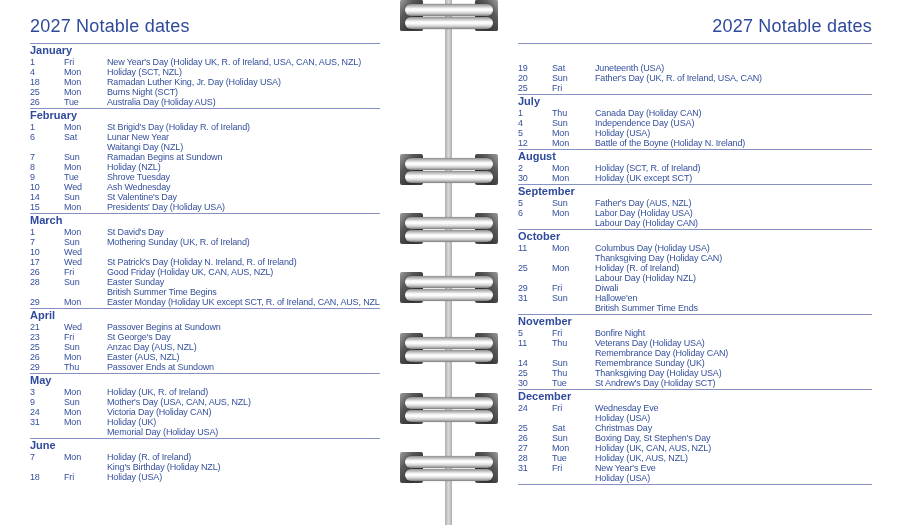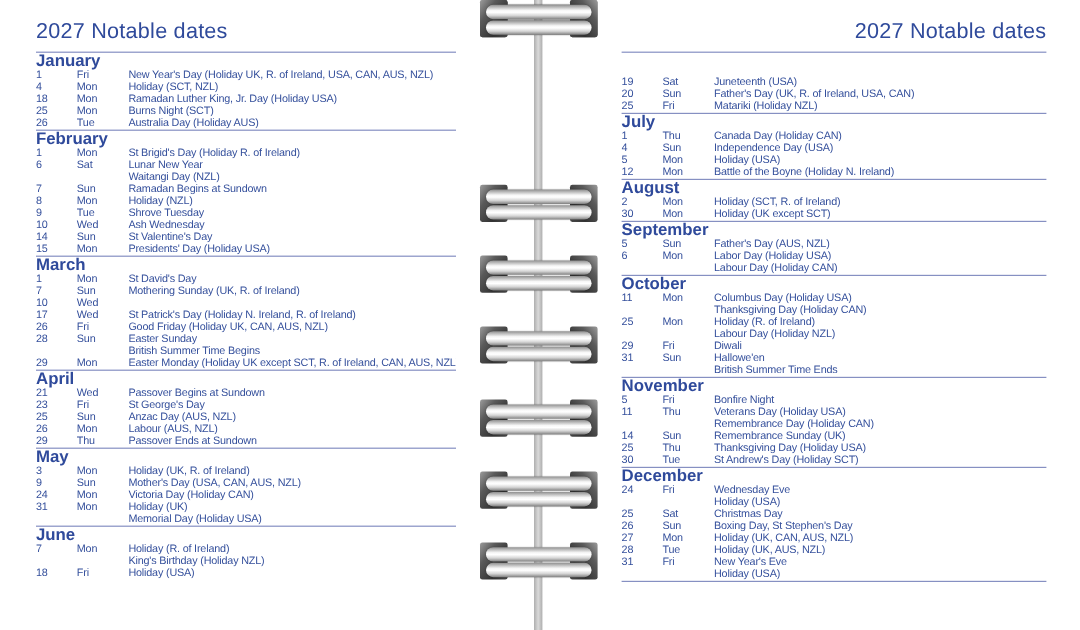--- a/index.html
+++ b/index.html
@@ -20,21 +20,21 @@
   h1.page-title{
     margin:0;font-size:18px;line-height:23px;font-weight:normal;
     color:var(--ink);letter-spacing:0.2px;
     padding-bottom:5px;border-bottom:1px solid var(--rule);
   }
   .page-right h1.page-title{text-align:right;}
   .section{padding-bottom:1px;border-bottom:1px solid var(--rule);}
   .section.no-rule{border-bottom:none;}
   .section.no-header{padding-top:2px;padding-bottom:1px;margin-top:17px;}
   .section h2{
-    margin:0;font-size:14px;line-height:13px;font-weight:bold;
+    margin:0;font-size:11px;line-height:13px;font-weight:bold;
     color:var(--ink);letter-spacing:0;
   }
   .row{
     display:flex;font-size:9px;line-height:10px;letter-spacing:-0.15px;
     white-space:nowrap;overflow:hidden;
   }
   .c-date{width:34px;flex:0 0 auto;}
   .c-day{width:43px;flex:0 0 auto;}
   .c-event{flex:1 1 auto;overflow:hidden;}
   
@@ -199,21 +199,21 @@
           <span class="c-event">St George's Day</span>
         </div>
         <div class="row">
           <span class="c-date">25</span>
           <span class="c-day">Sun</span>
           <span class="c-event">Anzac Day (AUS, NZL)</span>
         </div>
         <div class="row">
           <span class="c-date">26</span>
           <span class="c-day">Mon</span>
-          <span class="c-event">Labour (AUS, NZL)</span>
+          <span class="c-event">Easter (AUS, NZL)</span>
         </div>
         <div class="row">
           <span class="c-date">29</span>
           <span class="c-day">Thu</span>
           <span class="c-event">Passover Ends at Sundown</span>
         </div>
       </section>
       <section class="section">
         <h2>May</h2>
         <div class="row">
@@ -273,21 +273,20 @@
           <span class="c-event">Juneteenth (USA)</span>
         </div>
         <div class="row">
           <span class="c-date">20</span>
           <span class="c-day">Sun</span>
           <span class="c-event">Father's Day (UK, R. of Ireland, USA, CAN)</span>
         </div>
         <div class="row">
           <span class="c-date">25</span>
           <span class="c-day">Fri</span>
-          <span class="c-event">Matariki (Holiday NZL)</span>
         </div>
       </section>
       <section class="section">
         <h2>July</h2>
         <div class="row">
           <span class="c-date">1</span>
           <span class="c-day">Thu</span>
           <span class="c-event">Canada Day (Holiday CAN)</span>
         </div>
         <div class="row">

